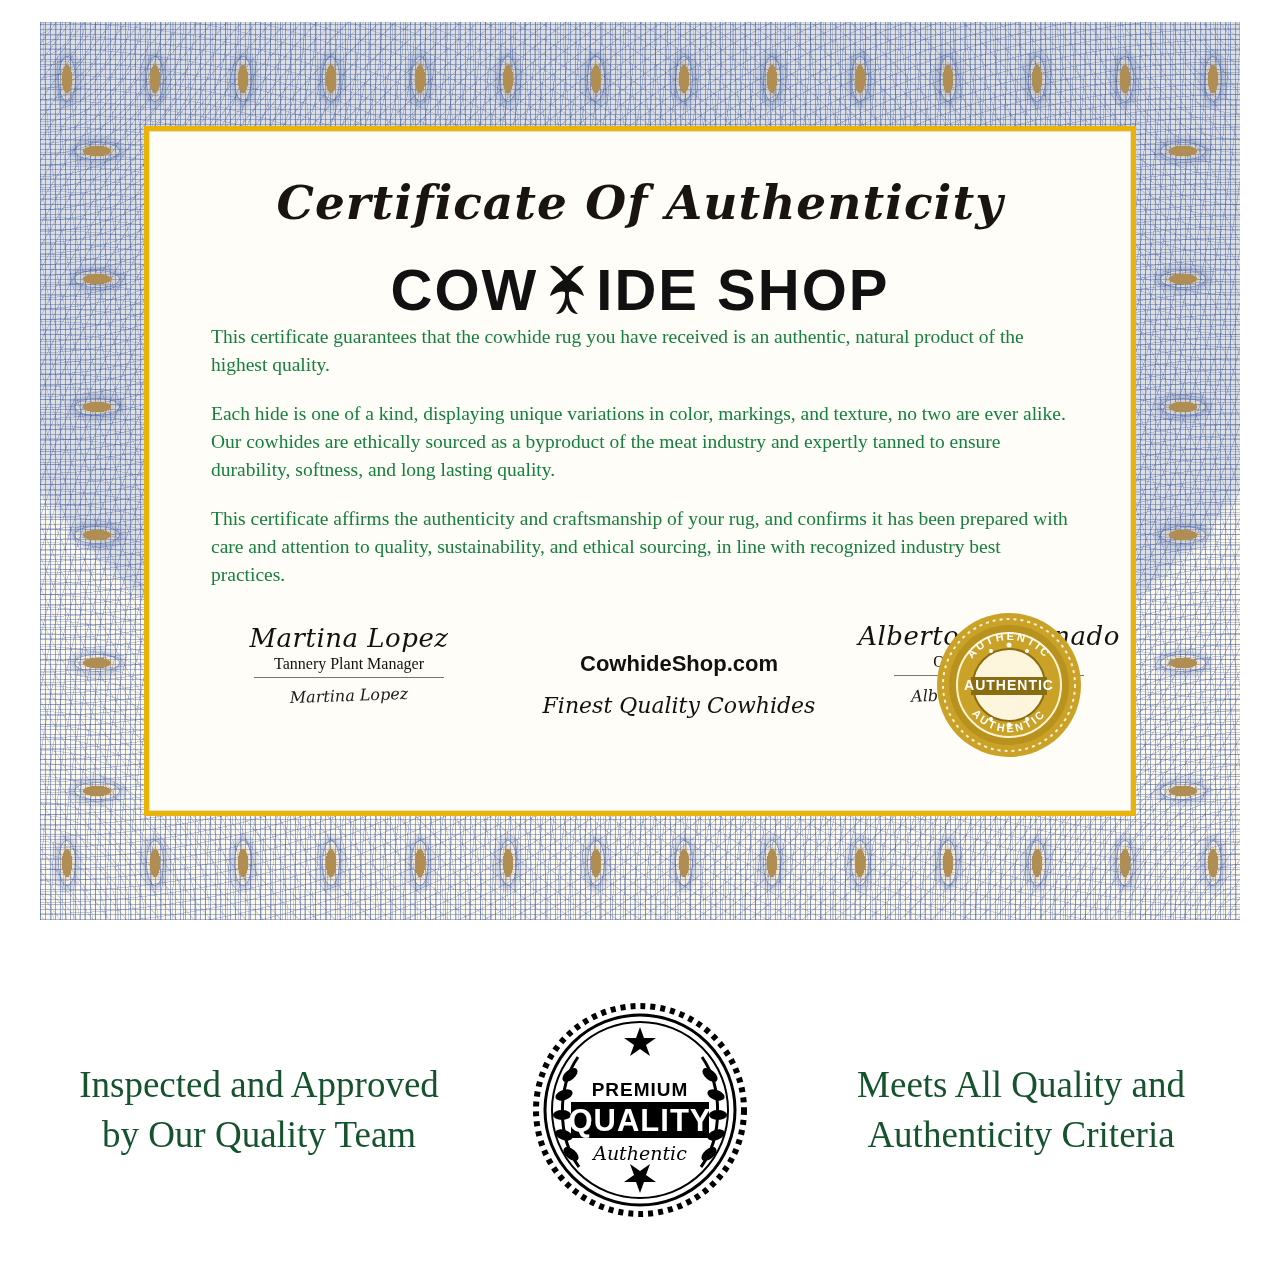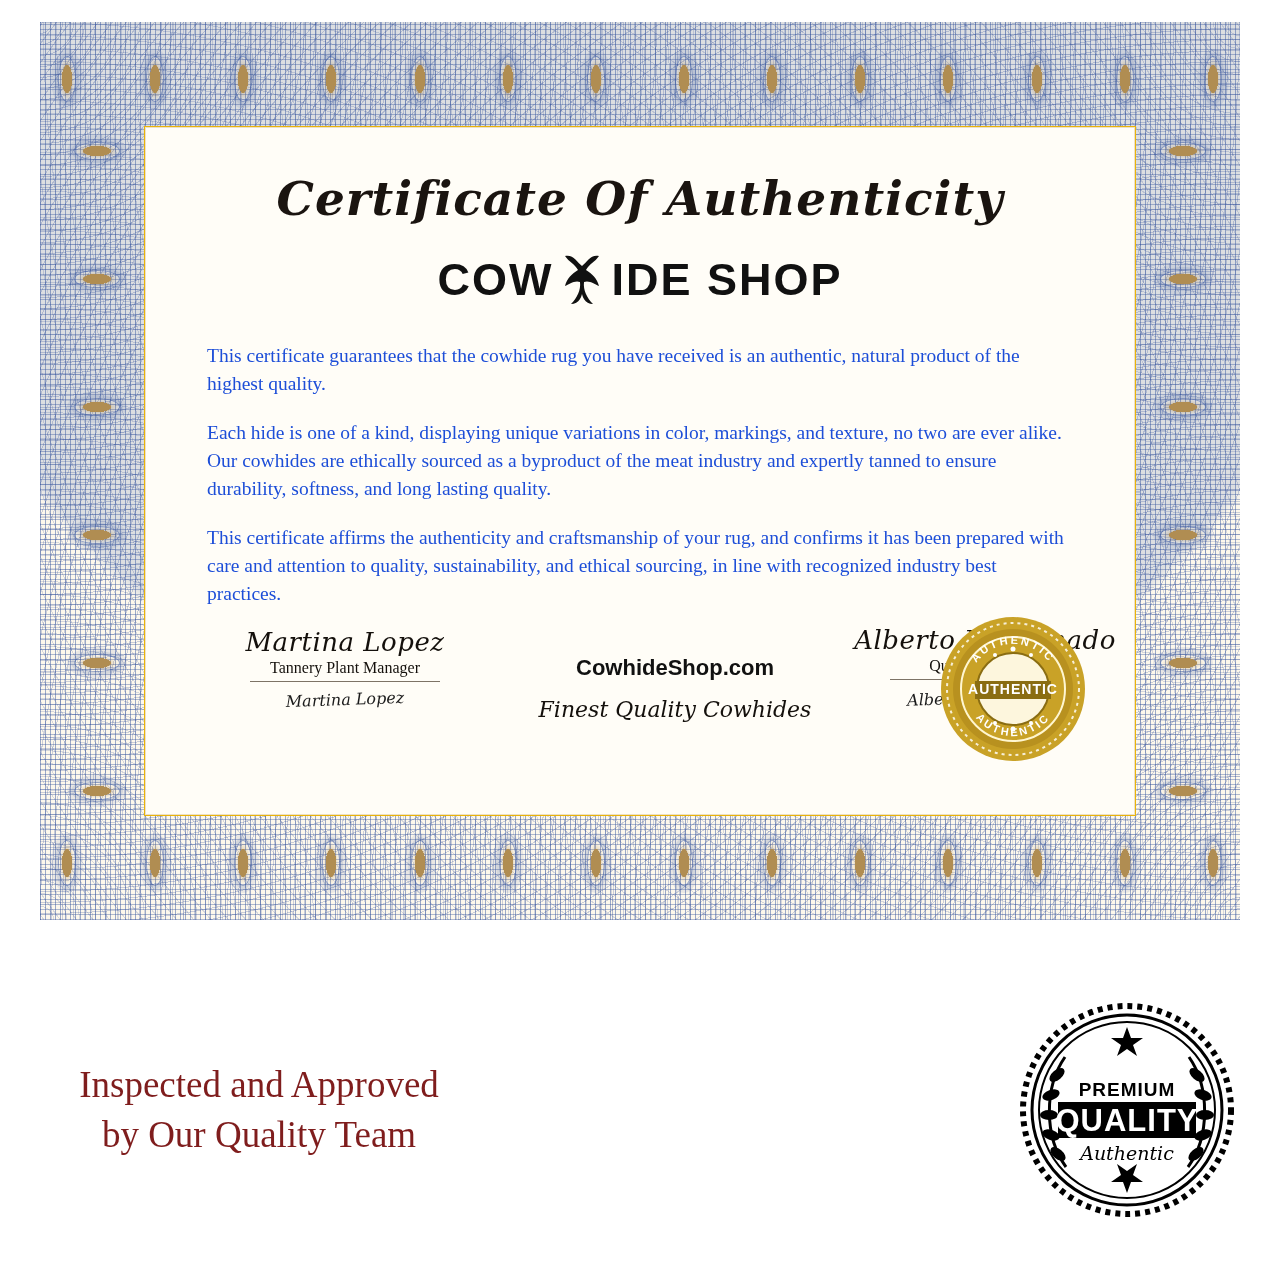--- a/index.html
+++ b/index.html
@@ -86,21 +86,21 @@
   }
 
   
   .inner-panel {
     position: absolute;
     left: 104px;
     top: 104px;
     right: 104px;
     bottom: 104px;
     background: #fffdf7;
-    border: 1px solid #eab308;
+    border: 5px solid #eab308;
     box-shadow: 0 0 0 1px rgba(201,169,106,0.35) inset;
     padding: 34px 40px 0 40px;
     box-sizing: border-box;
   }
 
   .cert-title {
     text-align: center;
     font-family: "DejaVu Serif", serif;
     font-style: italic;
     font-size: 47px;
@@ -113,39 +113,38 @@
   .brand-row {
     display: flex;
     align-items: center;
     justify-content: center;
     gap: 6px;
     margin-top: 26px;
   }
   .brand-text {
     font-family: "Liberation Sans", sans-serif;
     font-weight: 700;
-    font-size: 45px;
+    font-size: 58px;
     letter-spacing: 2px;
     color: #111111;
   }
   .brand-glyph {
     width: 46px;
     height: 56px;
     position: relative;
     display: inline-block;
   }
   .brand-glyph svg { display: block; }
 
   .body-copy {
-    margin-top: 34px;
     padding: 0 22px;
     font-family: "Liberation Serif", serif;
     font-size: 19.5px;
     line-height: 1.42;
-    color: #1d4ed8;
+    color: #15803d;
   }
   .body-copy p { margin: 0 0 22px 0; }
   .body-copy p:last-child { margin-bottom: 0; }
 
   
   .sig-area {
     position: absolute;
     left: 40px;
     right: 40px;
     bottom: 46px;
@@ -219,21 +218,21 @@
     display: flex;
     align-items: center;
     justify-content: space-between;
     padding: 0 44px;
     box-sizing: border-box;
   }
   .bottom-text {
     font-family: "Liberation Serif", serif;
     font-size: 37px;
     line-height: 1.35;
-    color: #7f1d1d;
+    color: #14532d;
     text-align: center;
     width: 430px;
   }
   .premium-badge {
     width: 218px;
     height: 230px;
     flex: 0 0 auto;
   }
   .premium-badge svg { display: block; }
 </style>
@@ -419,14 +418,18 @@
         <polygon points="109,198 113,187 125,187 115,180 119,169 109,176 99,169 103,180 93,187 105,187" fill="#000"></polygon>
 
         <text x="109" y="101" text-anchor="middle" font-family="Liberation Sans, sans-serif" font-size="19" font-weight="700" fill="#000" letter-spacing="1">PREMIUM</text>
         <rect x="40" y="107" width="138" height="36" fill="#000"></rect>
         <text x="109" y="136" text-anchor="middle" font-family="Liberation Sans, sans-serif" font-size="31" font-weight="700" fill="#fff" letter-spacing="1">QUALITY</text>
         <text x="109" y="165" text-anchor="middle" font-family="DejaVu Serif, serif" font-style="italic" font-size="19" fill="#000">Authentic</text>
       </g>
     </svg>
   </div>
 
+  <div class="bottom-text">
+    <div>Meets All Quality and</div>
+    <div>Authenticity Criteria</div>
+  </div>
 
 </div>
 
 </body></html>

